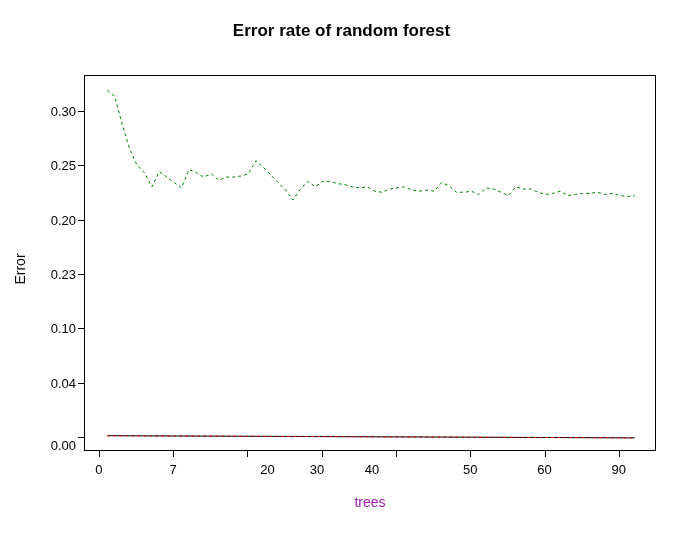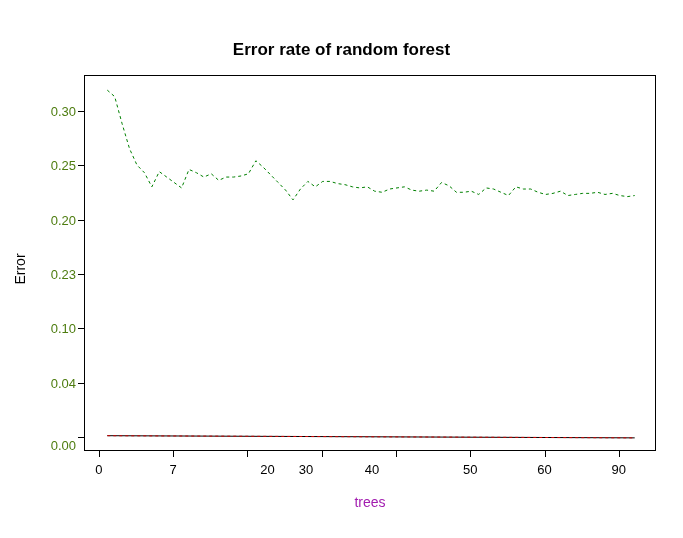--- a/index.html
+++ b/index.html
@@ -11,21 +11,21 @@
   .stage {
     position: relative;
     width: 683px;
     height: 538px;
     background: #ffffff;
   }
   .title {
     position: absolute;
     left: 0;
     width: 683px;
-    top: 40px;
+    top: 21px;
     text-align: center;
     font-weight: bold;
     font-size: 17px;
     color: #000;
   }
   .plot-box {
     position: absolute;
     left: 84px;   
     top: 75px;    
     width: 572px; 
@@ -61,21 +61,21 @@
   .tick-label-x {
     position: absolute;
     font-size: 13px;
     color: #000;
     transform: translateX(-50%);
     top: 462px;
   }
   .tick-label-y {
     position: absolute;
     font-size: 13px;
-    color: #4d7c0f;
+    color: #000000;
     transform: translateY(-50%);
     text-align: right;
     width: 40px;
     left: 36px;
   }
   .tick-mark-x {
     position: absolute;
     width: 1px;
     height: 6px;
     background: #000;
@@ -119,21 +119,21 @@
   </div>
 
   <div id="ticks-layer">
       <div class="tick-mark-x" style="left: 98.8571px;"></div>
       <div class="tick-label-x" style="left: 98.8571px;">0</div>
       <div class="tick-mark-x" style="left: 173.143px;"></div>
       <div class="tick-label-x" style="left: 173.143px;">7</div>
       <div class="tick-mark-x" style="left: 247.429px;"></div>
       <div class="tick-label-x" style="left: 247.429px; margin-left: 20px;">20</div>
       <div class="tick-mark-x" style="left: 321.714px;"></div>
-      <div class="tick-label-x" style="left: 306px;">30</div>
+      <div class="tick-label-x" style="left: 317px;">30</div>
       <div class="tick-mark-x" style="left: 396px;"></div>
       <div class="tick-label-x" style="left: 372px;">40</div>
       <div class="tick-mark-x" style="left: 470.286px;"></div>
       <div class="tick-label-x" style="left: 470.286px;">50</div>
       <div class="tick-mark-x" style="left: 544.571px;"></div>
       <div class="tick-label-x" style="left: 544.571px;">60</div>
       <div class="tick-mark-x" style="left: 618.857px;"></div>
       <div class="tick-label-x" style="left: 618.857px;">90</div>
       <div class="tick-mark-y" style="top: 436.873px;"></div>
       <div class="tick-label-y" style="top: 436.873px; margin-top: 8px;">0.00</div>

